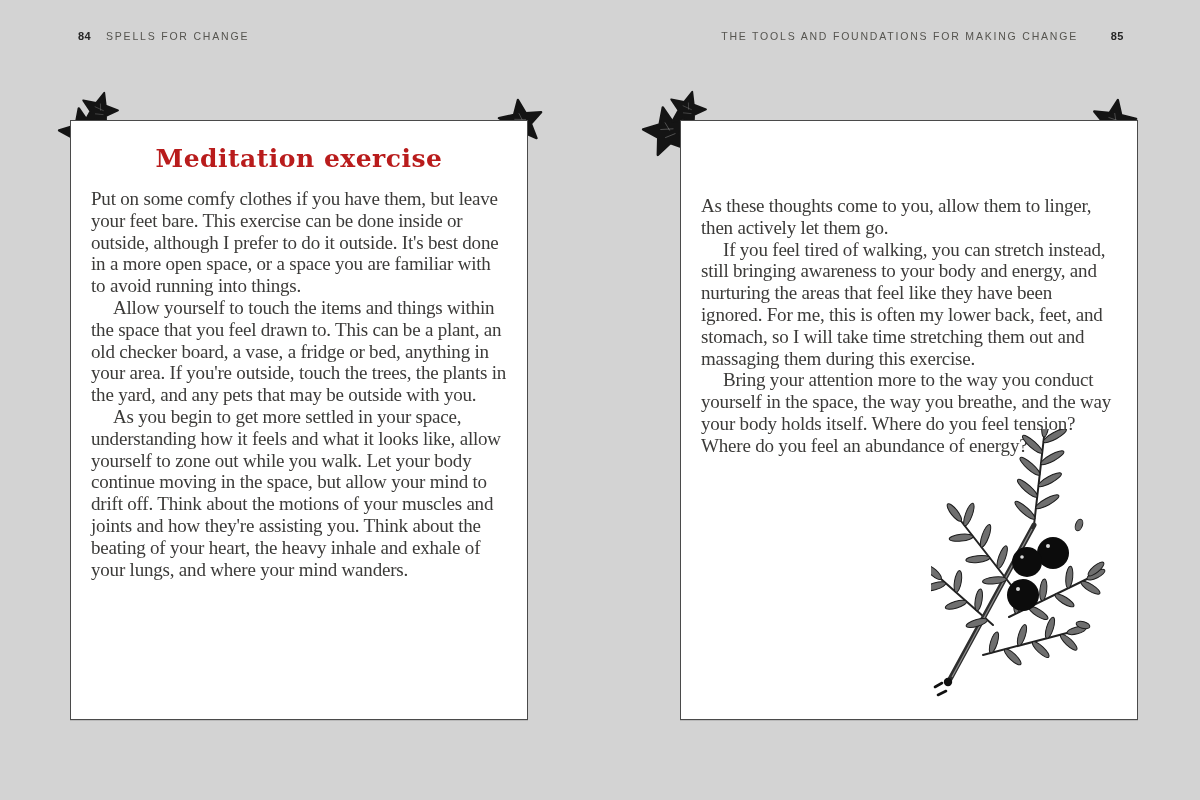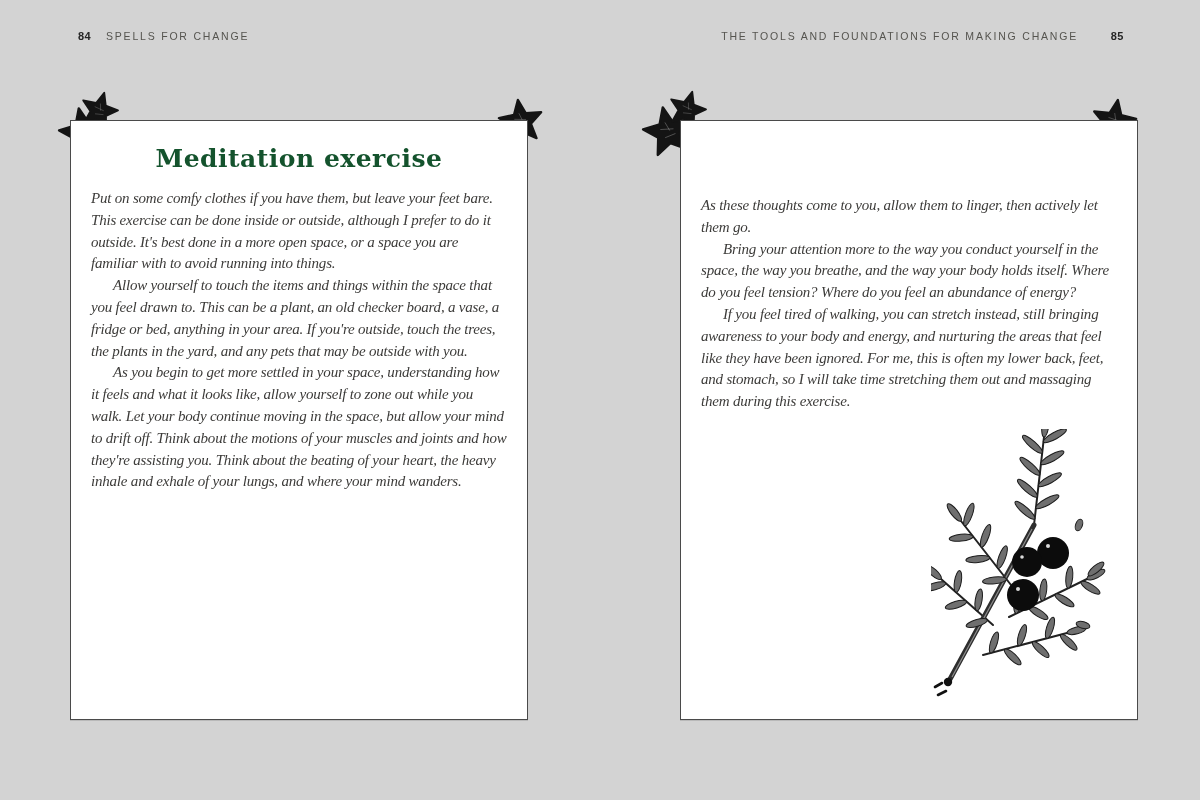--- a/index.html
+++ b/index.html
@@ -27,27 +27,27 @@
     background:#ffffff;border:1px solid #4a4a4a;
     box-shadow:0 1px 0 rgba(0,0,0,.12);
     overflow:hidden;
   }
   .box-left{left:70px;}
   .box-right{left:680px;}
 
   .box-title{
     margin:23px 20px 0;text-align:center;
     font-family:"DejaVu Serif", serif;font-weight:bold;
-    font-size:25px;color:#14532d;letter-spacing:.5px;
+    font-size:25px;color:#b91c1c;letter-spacing:.5px;
   }
 
   .body-text{
     margin:15px 20px 0;
-    font-family:"Liberation Serif", serif;font-style:italic;
-    font-size:15px;line-height:21.8px;letter-spacing:-0.2px;
+    font-family:"Liberation Serif", serif;
+    font-size:19px;line-height:21.8px;letter-spacing:-0.2px;
     color:#3c3b39;
   }
   .box-right .body-text{margin-top:74px;}
   .body-text p{margin:0;text-indent:22px;}
   .body-text p.first{text-indent:0;}
   .body-text p.narrow{max-width:300px;}
 
   
   .star{position:absolute;pointer-events:none;}
   .star svg{display:block;width:100%;height:100%;}
@@ -123,22 +123,22 @@
     <div class="body-text">
       <p class="first">Put on some comfy clothes if you have them, but leave your feet bare. This exercise can be done inside or outside, although I prefer to do it outside. It's best done in a more open space, or a space you are familiar with to avoid running into things.</p>
       <p>Allow yourself to touch the items and things within the space that you feel drawn to. This can be a plant, an old checker board, a vase, a fridge or bed, anything in your area. If you're outside, touch the trees, the plants in the yard, and any pets that may be outside with you.</p>
       <p>As you begin to get more settled in your space, understanding how it feels and what it looks like, allow yourself to zone out while you walk. Let your body continue moving in the space, but allow your mind to drift off. Think about the motions of your muscles and joints and how they're assisting you. Think about the beating of your heart, the heavy inhale and exhale of your lungs, and where your mind wanders.</p>
     </div>
   </div>
 
   <div class="page-box box-right">
     <div class="body-text">
       <p class="first">As these thoughts come to you, allow them to linger, then actively let them go.</p>
+      <p>If you feel tired of walking, you can stretch instead, still bringing awareness to your body and energy, and nurturing the areas that feel like they have been ignored. For me, this is often my lower back, feet, and stomach, so I will take time stretching them out and massaging them during this exercise.</p>
       <p>Bring your attention more to the way you conduct yourself in the space, the way you breathe, and the way your body holds itself. Where do you feel tension? Where do you feel an abundance of energy?</p>
-      <p>If you feel tired of walking, you can stretch instead, still bringing awareness to your body and energy, and nurturing the areas that feel like they have been ignored. For me, this is often my lower back, feet, and stomach, so I will take time stretching them out and massaging them during this exercise.</p>
     </div>
 
     <div class="illustration">
       <svg viewBox="0 0 192 268" id="juniper-svg">
         <g id="juniper-branches">
             <line x1="103" y1="96" x2="113" y2="8" class="branch"></line>
             <line x1="80" y1="156" x2="30" y2="92" class="branch"></line>
             <line x1="62" y1="196" x2="10" y2="150" class="branch"></line>
             <line x1="78" y1="188" x2="156" y2="150" class="branch"></line>
             <line x1="52" y1="226" x2="136" y2="204" class="branch"></line>

